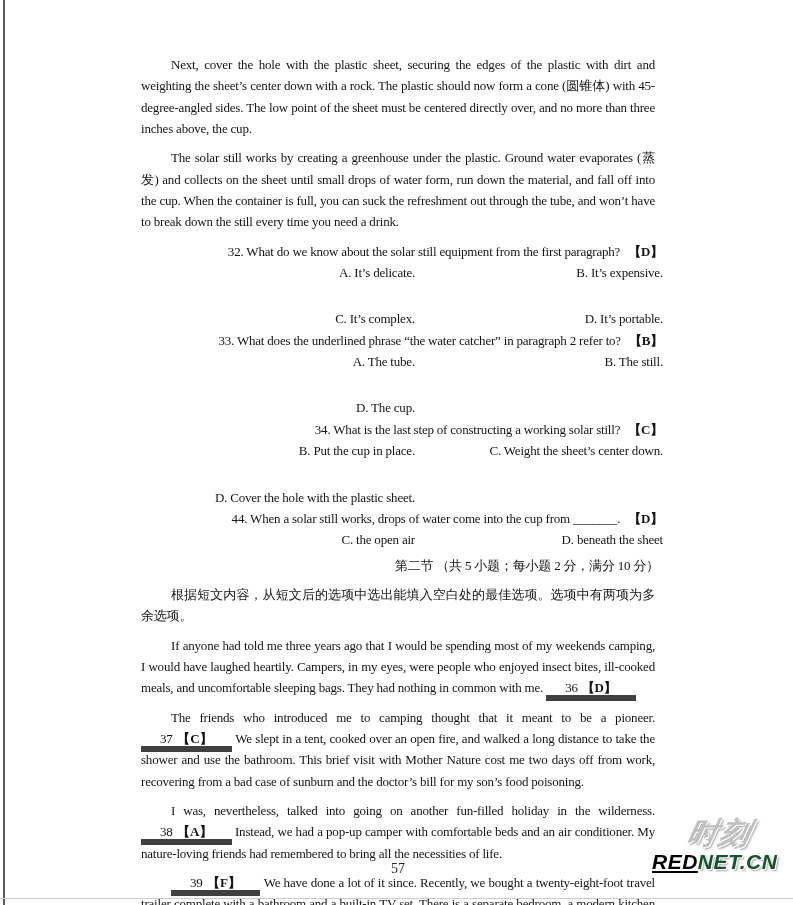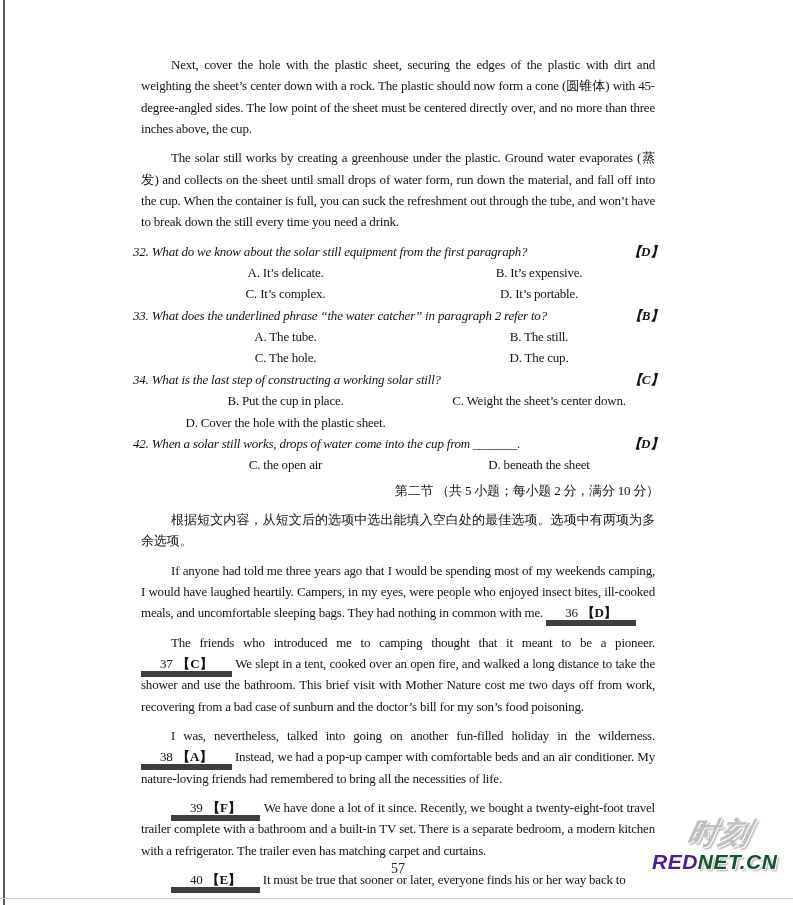--- a/index.html
+++ b/index.html
@@ -9,36 +9,36 @@
     font-size:13px; color:#141414; overflow:hidden;
   }
   .left-border { position:absolute; left:3px; top:0; width:2px; height:905px; background:#5a5a5a; }
   .bottom-line { position:absolute; left:0; top:898px; width:793px; height:1px; background:#cccccc; }
   .content {
     position:absolute; left:133px; top:46px; width:530px;
     line-height:21.35px; text-align:justify; letter-spacing:-0.2px;
   }
   .para { margin:8px; }
   .indent { text-indent:30px; }
-  .qline { display:flex; justify-content:space-between;font-style:italic; }
+  .qline { display:flex; justify-content:flex-end; }
   .qtext { text-align:left; }
   .answer { font-weight:bold; flex-shrink:0; margin-left:8px; }
-  .opts { display:grid; grid-template-columns:259px 1fr; padding-left:23px; text-align:center; }
+  .opts { display:grid; grid-template-columns:259px 1fr; padding-left:23px; text-align:right;gap:25px; }
   .section-heading { margin:4px; text-align:right; }
   .blank { border-bottom:6px solid #404040; padding:0 19px; white-space:nowrap; }
   .bans { font-weight:bold; margin-left:4px; }
   .page-number { position:absolute; left:133px; top:861px; width:530px; text-align:center; font-size:14px; color:#222; }
   .watermark { position:absolute; left:640px; top:816px; width:150px; font-family:"Liberation Sans","DejaVu Sans",sans-serif; font-style:italic; font-weight:bold; }
   .wm-cn {
     margin-left:48px; font-size:30px; line-height:34px; color:#c0c0c0;
     transform:skewX(-12deg); letter-spacing:2px;
     text-shadow:1px 1px 0 #ffffff, 2px 2px 2px #9a9a9a;
   }
   .wm-en { font-size:21px; line-height:24px; margin-left:12px; letter-spacing:0.5px; }
-  .wm-red { color:#4c1d95; }
+  .wm-red { color:#000000;text-decoration:underline; }
   .wm-gray { color:#14532d; text-shadow:1px 1px 0 #ffffff, 2px 2px 2px #a8a8a8; }
 </style>
 </head>
 <body>
 
 <div class="left-border"></div>
 <div class="bottom-line"></div>
 
 <div class="content">
 
@@ -59,40 +59,39 @@
   </div>
 
   <div class="question">
     <div class="qline">
       <span class="qtext"><span>33.</span> <span>What does the underlined phrase “the water catcher” in paragraph 2 refer to?</span></span>
       <span class="answer">【B】</span>
     </div>
     <div class="opts">
       <span>A. The tube.</span>
       <span>B. The still.</span>
-      <span>C. The hole.</span>
       <span>D. The cup.</span>
     </div>
   </div>
 
   <div class="question">
     <div class="qline">
       <span class="qtext"><span>34.</span> <span>What is the last step of constructing a working solar still?</span></span>
       <span class="answer">【C】</span>
     </div>
     <div class="opts">
       <span>B. Put the cup in place.</span>
       <span>C. Weight the sheet’s center down.</span>
       <span>D. Cover the hole with the plastic sheet.</span>
     </div>
   </div>
 
   <div class="question">
     <div class="qline">
-      <span class="qtext"><span>42.</span> <span>When a solar still works, drops of water come into the cup from _______.</span></span>
+      <span class="qtext"><span>44.</span> <span>When a solar still works, drops of water come into the cup from _______.</span></span>
       <span class="answer">【D】</span>
     </div>
     <div class="opts">
       <span>C. the open air</span>
       <span>D. beneath the sheet</span>
     </div>
   </div>
 
   <div class="section-heading">第二节 （共 5 小题；每小题 2 分，满分 10 分）</div>
   <p class="para indent">根据短文内容，从短文后的选项中选出能填入空白处的最佳选项。选项中有两项为多余选项。</p>

